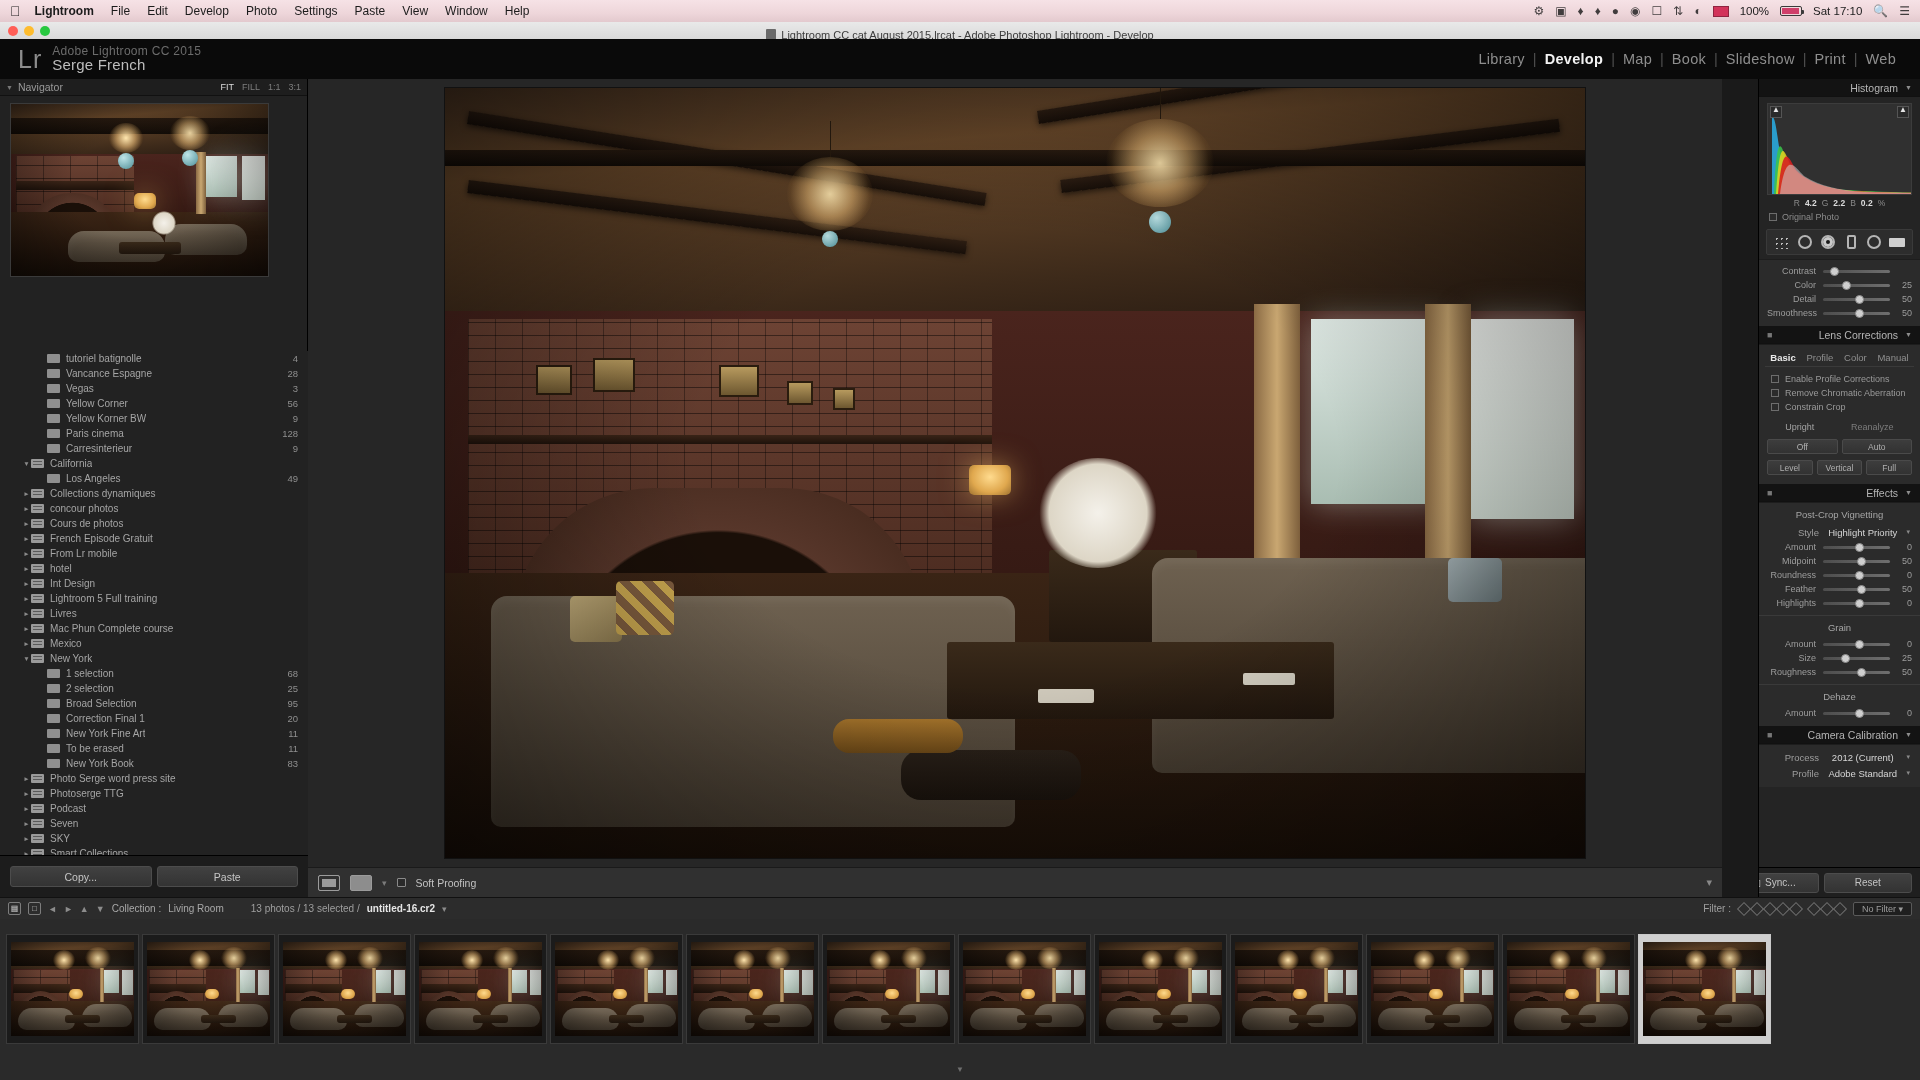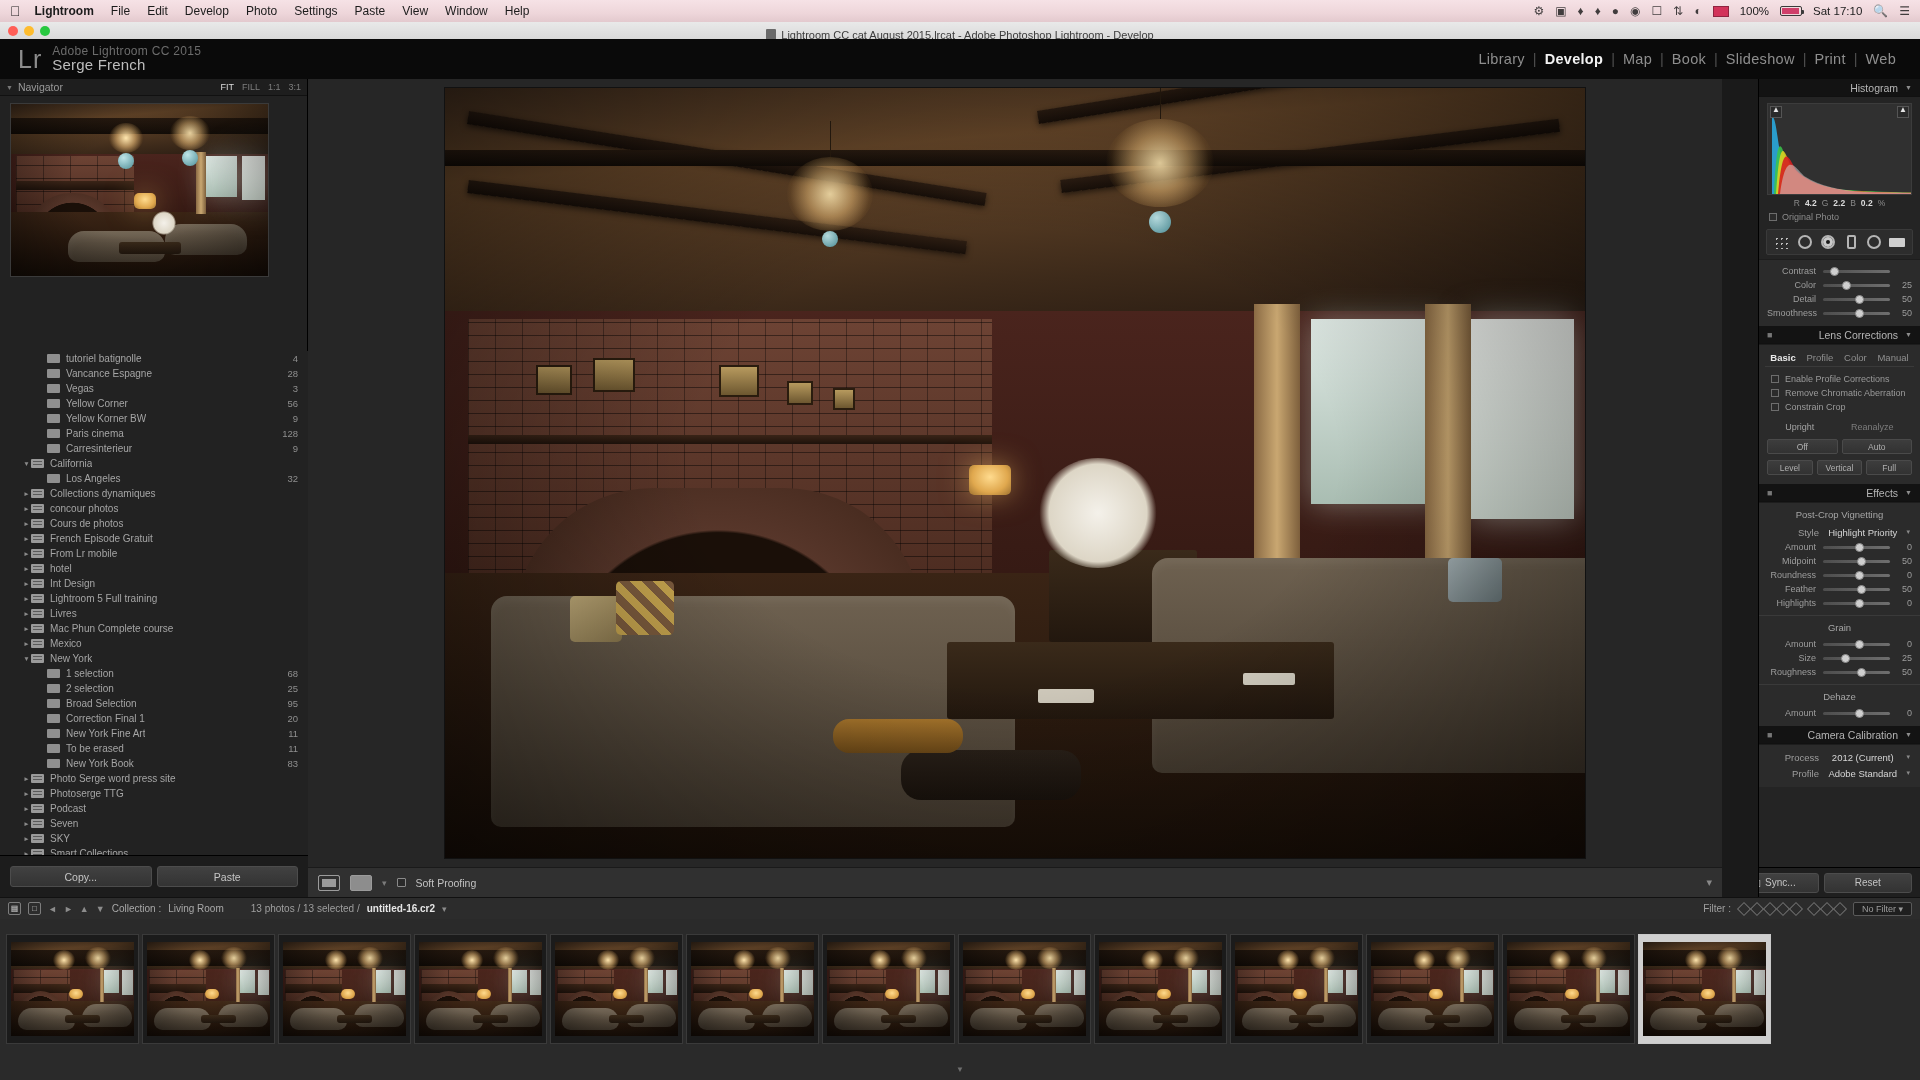--- a/index.html
+++ b/index.html
@@ -376,21 +376,21 @@
             <span class="tw">▼</span>
             <span class="fico set"></span>
             <span class="nm">California</span>
             <span class="ct"></span>
           </div>
           <div class="crow">
             <span style="width:38px;flex:0 0 38px"></span>
             <span class="tw"></span>
             <span class="fico "></span>
             <span class="nm">Los Angeles</span>
-            <span class="ct">32</span>
+            <span class="ct">49</span>
           </div>
           <div class="crow">
             <span style="width:22px;flex:0 0 22px"></span>
             <span class="tw">►</span>
             <span class="fico set"></span>
             <span class="nm">Collections dynamiques</span>
             <span class="ct"></span>
           </div>
           <div class="crow">
             <span style="width:22px;flex:0 0 22px"></span>

